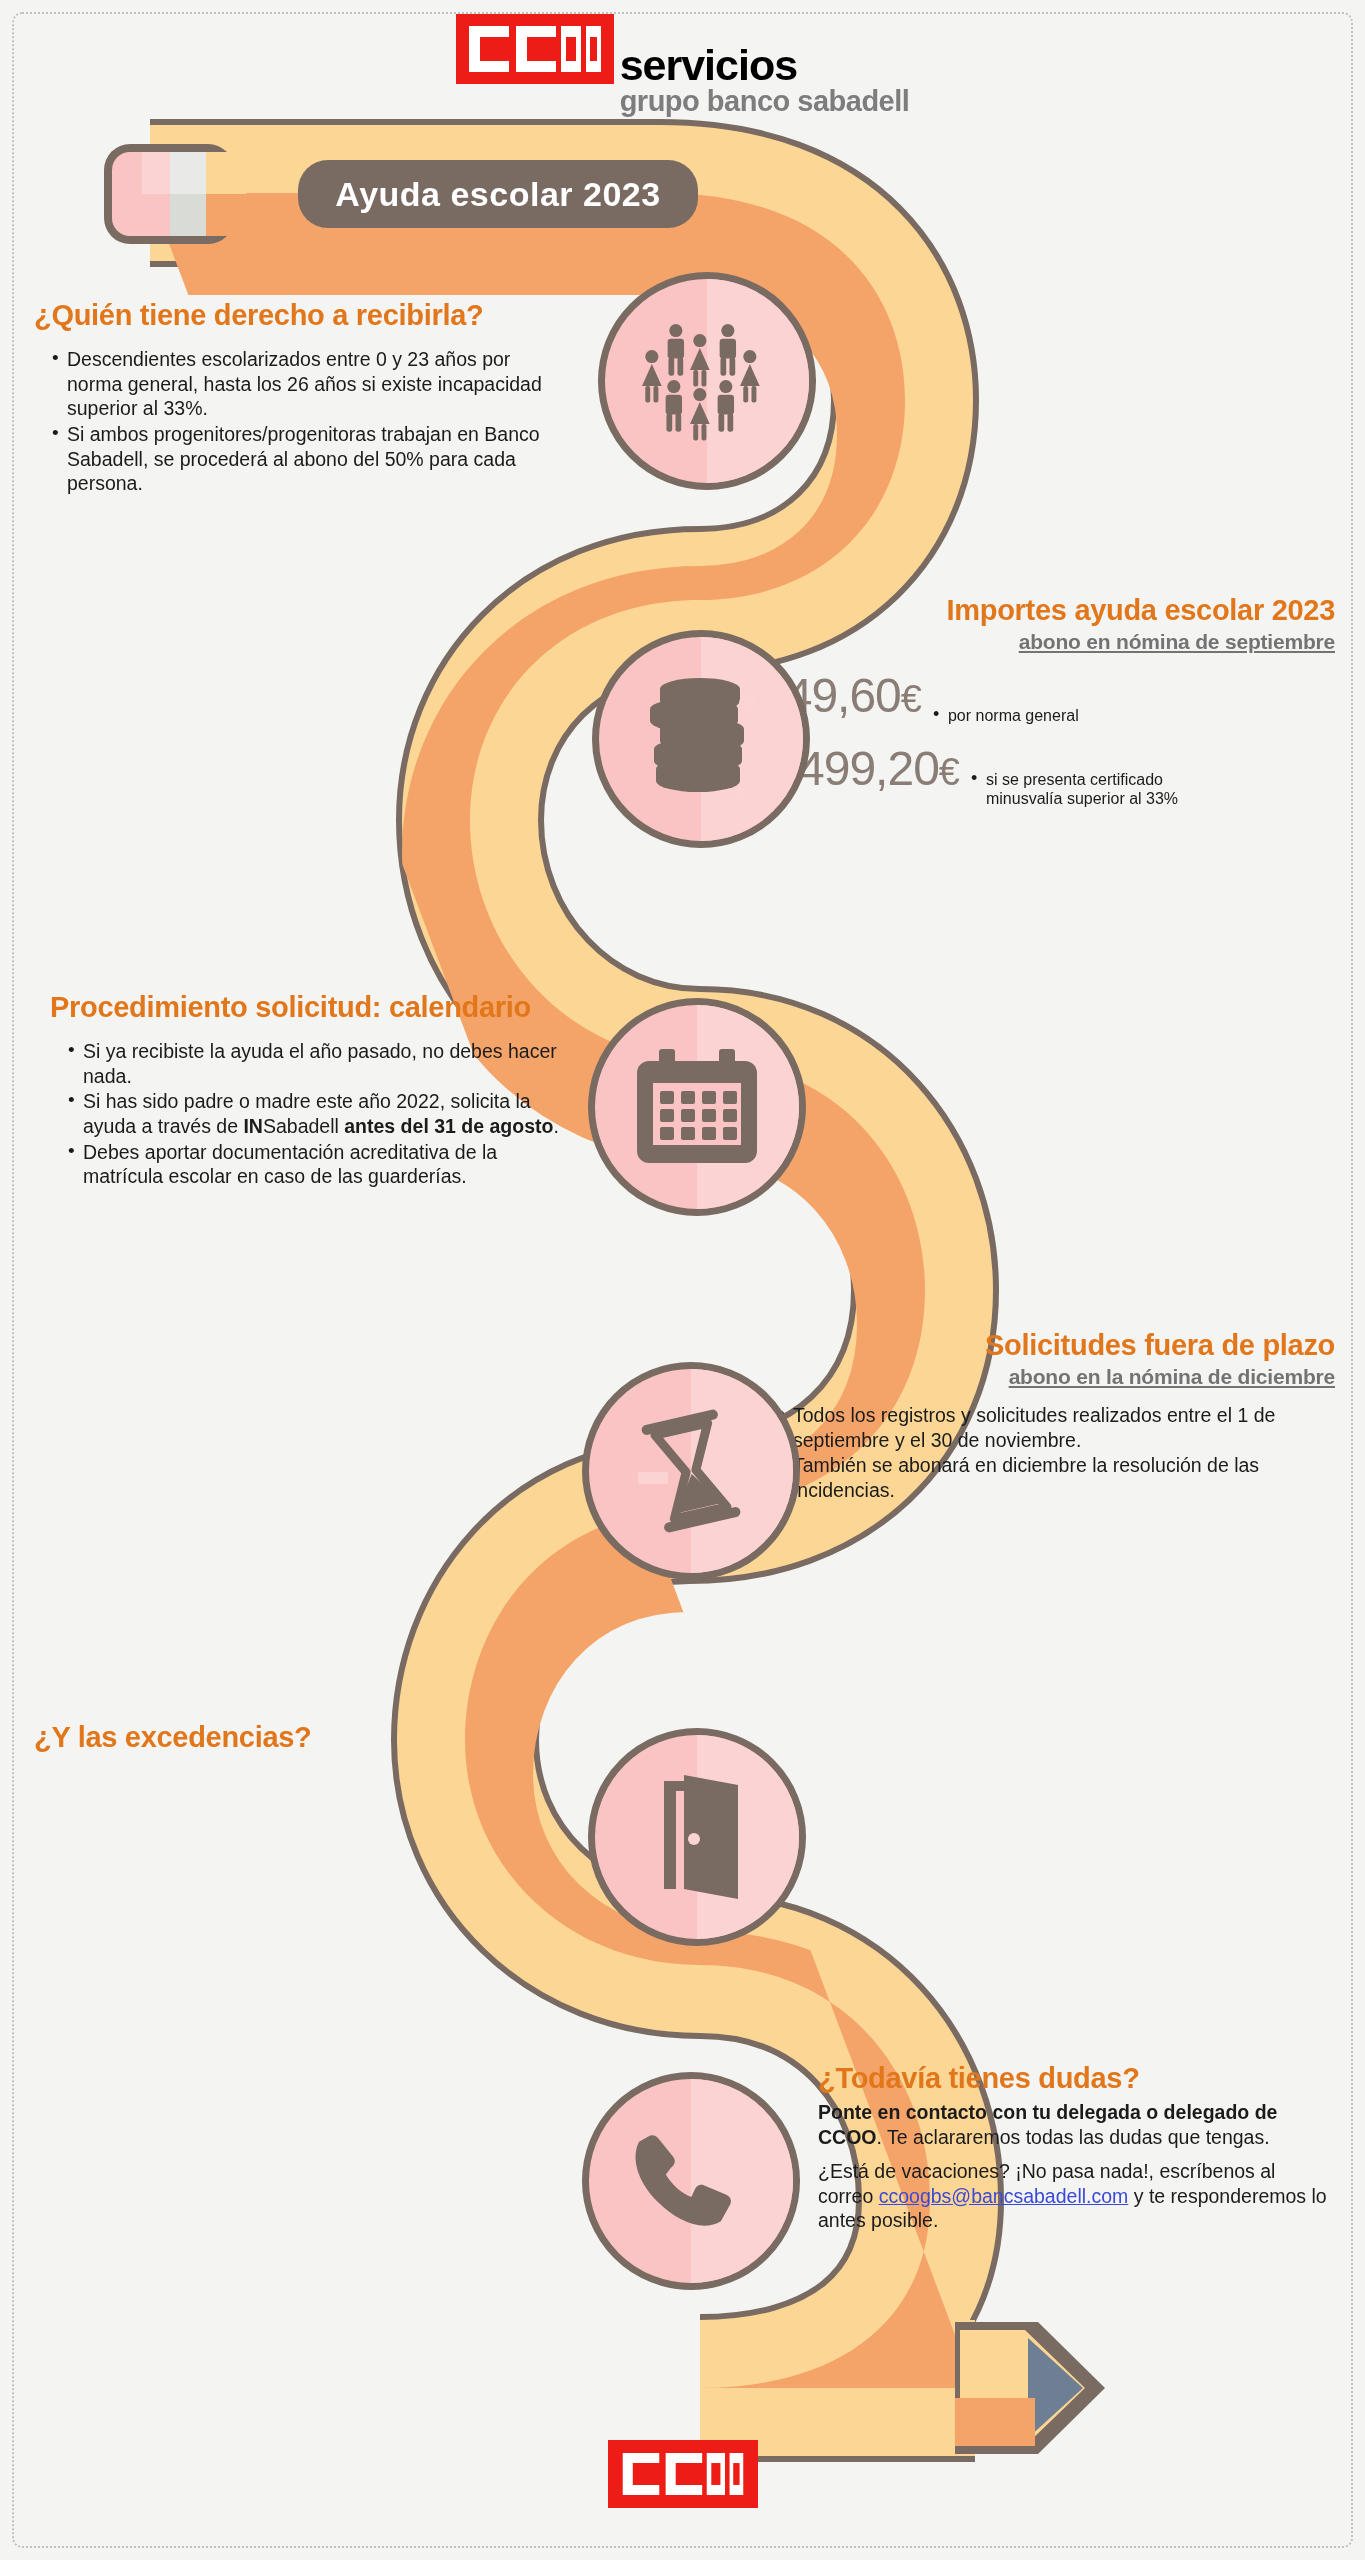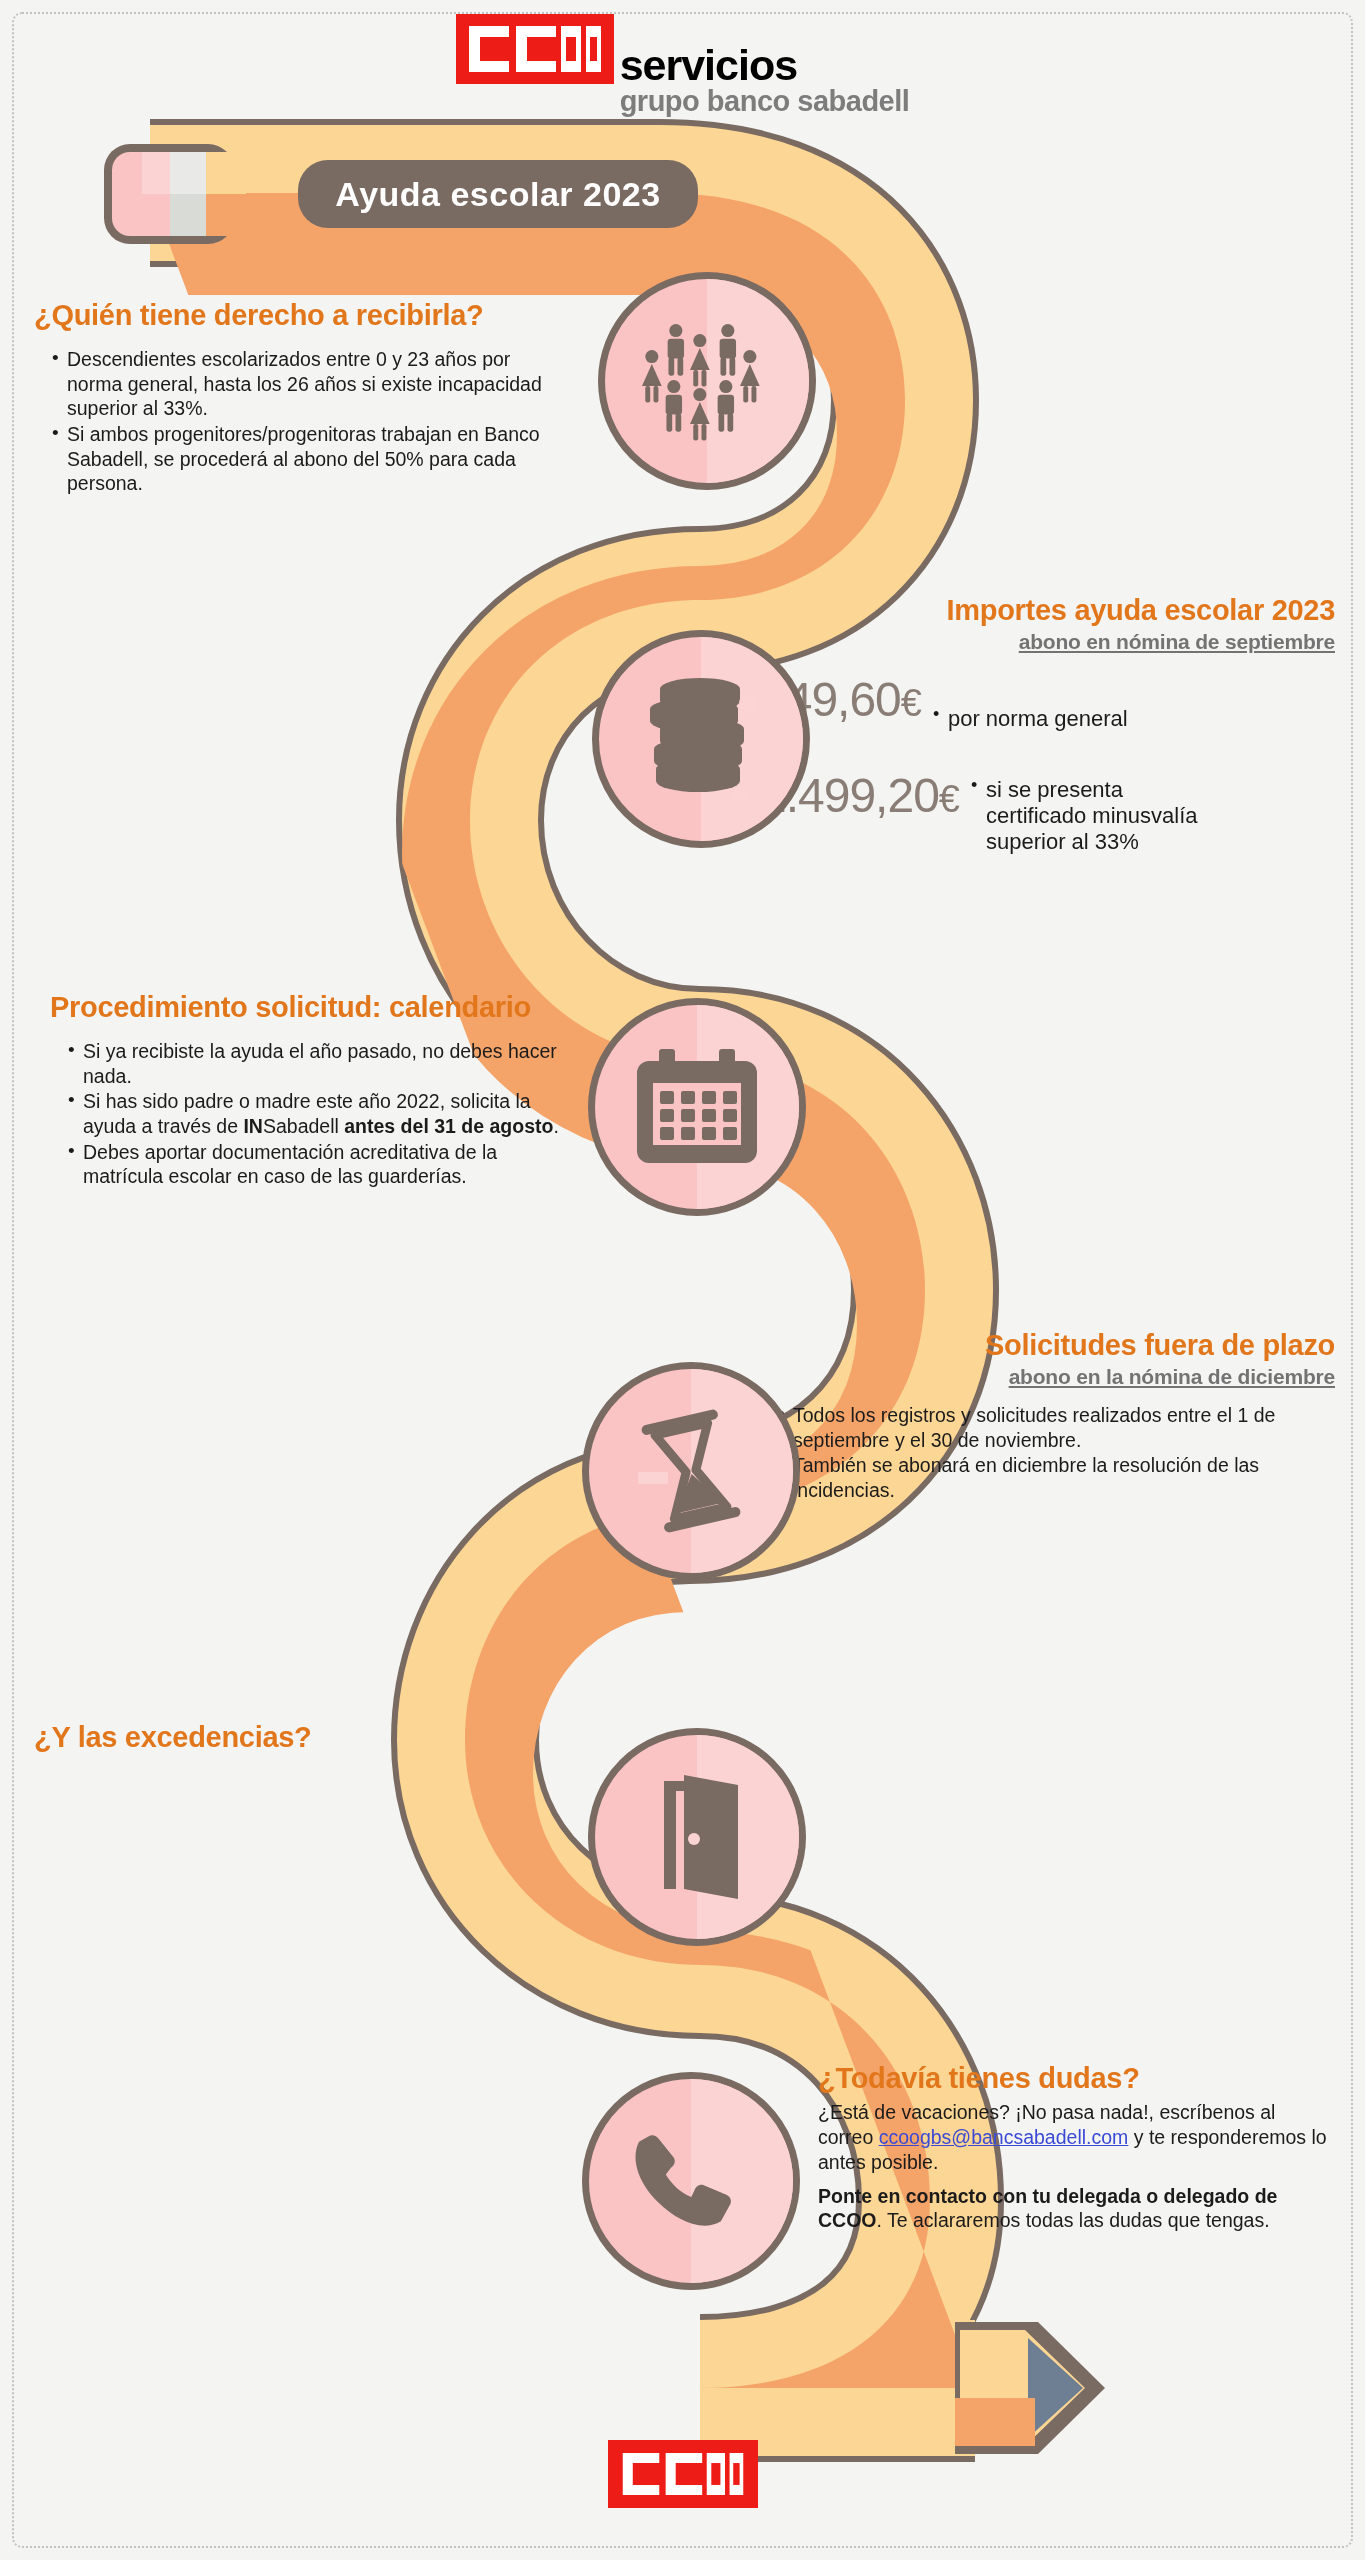--- a/index.html
+++ b/index.html
@@ -125,21 +125,21 @@
   .amount-row{
     display:flex;align-items:center;justify-content:flex-start;gap:12px;
   }
   .amount-val{
     font-size:48px;color:#8a7d76;font-weight:normal;
     letter-spacing:-1px;white-space:nowrap;line-height:1;
   }
   .amount-val .eur{font-size:38px;}
   .amount-note{
     position:relative;text-align:left;width:228px;
-    font-size:22px;color:#1b1b1b;line-height:1.2;
+    font-size:16px;color:#1b1b1b;line-height:1.2;
     padding-left:15px;
     margin-top:40px;
   }
   .amount-note:before{
     content:"\2022";position:absolute;left:0;top:-2px;font-size:18px;
   }
 
   .mail-link{color:#3b4ad6;text-decoration:underline;}
   strong{font-weight:bold;}
 
@@ -431,22 +431,22 @@
     <svg width="130" height="140" viewBox="0 0 130 140">
       <rect x="32" y="14" width="12" height="108" fill="#796a62"></rect>
       <rect x="32" y="14" width="34" height="10" fill="#796a62"></rect>
       <path d="M52 8 L106 18 L106 132 L52 122 Z" fill="#796a62"></path>
       <circle cx="62" cy="72" r="6" fill="#fcd3d3"></circle>
     </svg>
   </div>
 
   <div class="block" style="left:818px;top:2063px;width:512px;">
     <h2>¿Todavía tienes dudas?</h2>
+    <p><strong>Ponte en contacto con tu delegada o delegado de CCOO</strong>. Te aclararemos todas las dudas que tengas.</p>
     <p>¿Está de vacaciones? ¡No pasa nada!, escríbenos al correo <span class="mail-link">ccoogbs@bancsabadell.com</span> y te responderemos lo antes posible.</p>
-    <p><strong>Ponte en contacto con tu delegada o delegado de CCOO</strong>. Te aclararemos todas las dudas que tengas.</p>
   </div>
   <div class="icon-circle" style="left:582px;top:2072px;">
     <div class="half"></div>
     <svg width="140" height="140" viewBox="0 0 140 140">
       <g fill="#796a62" transform="rotate(-8 70 70)">
         <path d="M24 24 C14 38 16 62 34 86 C52 110 76 122 94 114 L106 98
                  C108 94 106 90 102 88 L82 76 C78 74 74 76 72 80 L68 86
                  C58 80 50 70 46 60 L52 54 C56 52 58 48 56 44 L44 24
                  C42 20 38 18 34 20 Z"></path>
       </g>

